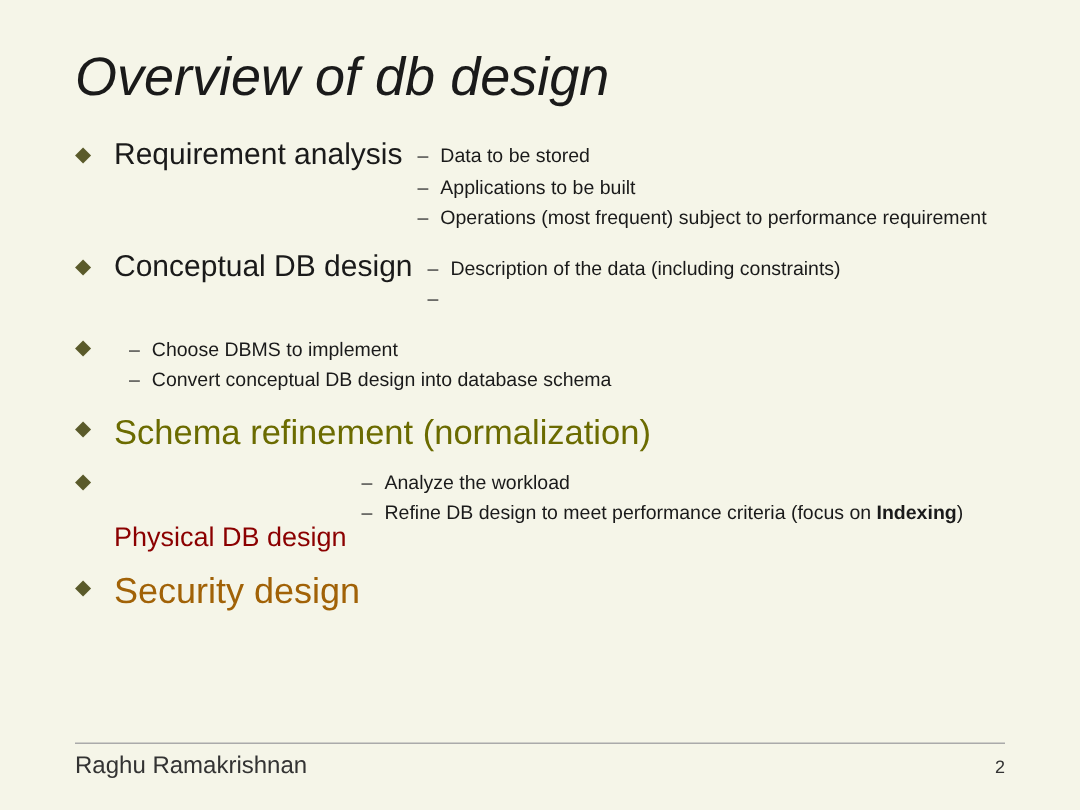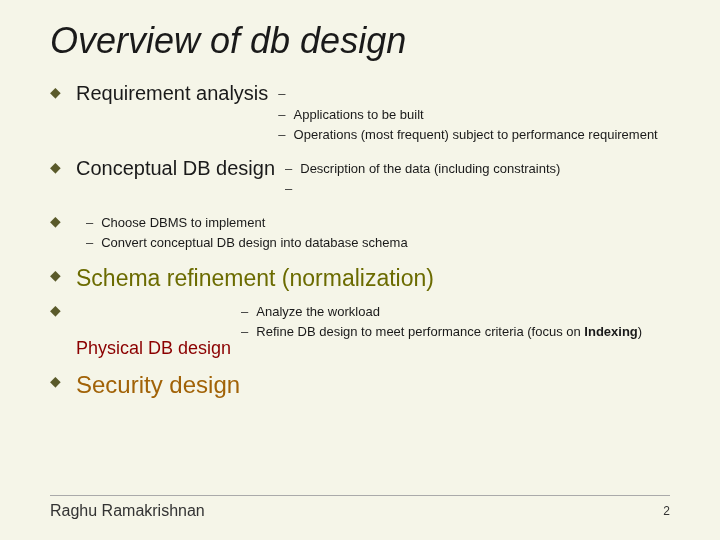--- a/index.html
+++ b/index.html
@@ -9,21 +9,21 @@
       height: 540px;
       background: #f5f5e8;
       font-family: Arial, sans-serif;
       overflow: hidden;
       position: relative;
     }
 
     .slide {
       width: 720px;
       height: 540px;
-      padding: 20px 50px 20px 50px;
+      padding: 30px 50px 20px 50px;
       display: flex;
       flex-direction: column;
     }
 
     .title {
       font-size: 36px;
       font-style: italic;
       color: #1a1a1a;
       margin-bottom: 20px;
       font-weight: normal;
@@ -133,20 +133,21 @@
 
   <div class="content">
 
     <div class="bullet-item">
       <div class="bullet-diamond">◆</div>
       <div class="bullet-content">
         <span class="bullet-heading">Requirement analysis</span>
         <div class="sub-items">
           <div class="sub-item">
             <span class="sub-dash">–</span>
+            <span>Data to be stored</span>
           </div>
           <div class="sub-item">
             <span class="sub-dash">–</span>
             <span>Applications to be built</span>
           </div>
           <div class="sub-item">
             <span class="sub-dash">–</span>
             <span>Operations (most frequent) subject to performance requirement</span>
           </div>
         </div>

